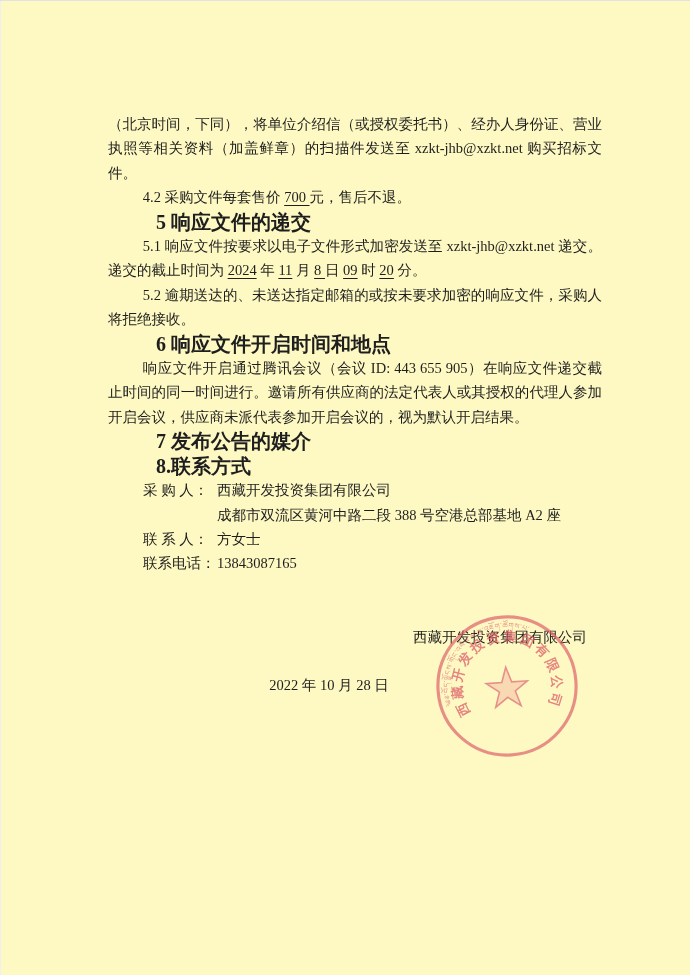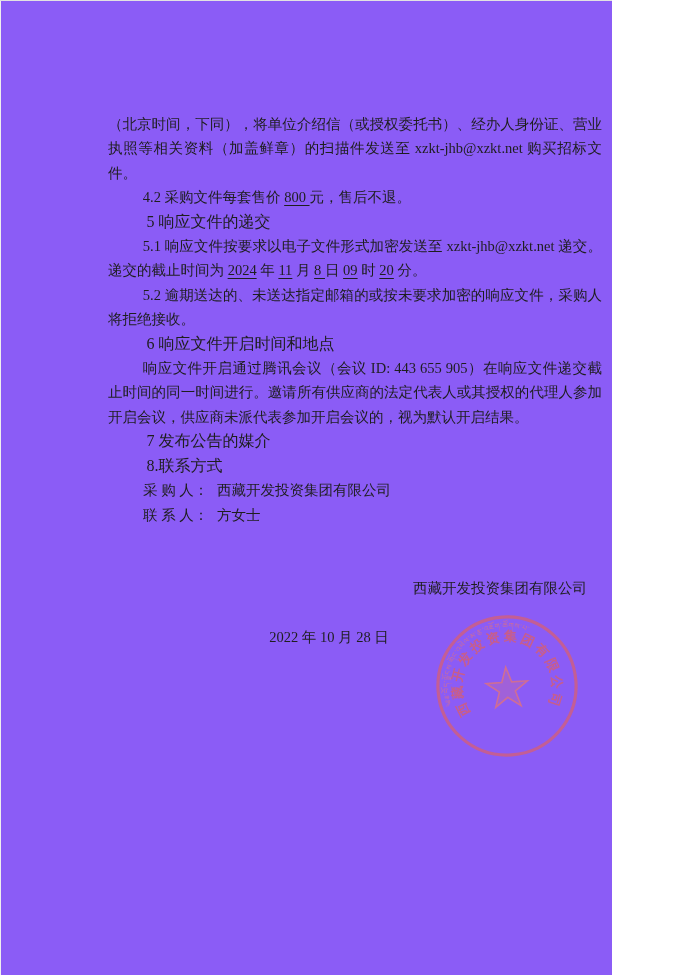--- a/index.html
+++ b/index.html
@@ -1,40 +1,40 @@
 <!DOCTYPE html>
 <html><head>
 <meta charset="utf-8">
 <style>
   * { margin: 0; padding: 0; box-sizing: border-box; }
   html, body { background: #ffffff; }
   .page {
     position: relative;
-    width: 612px;
+    width: 690px;
     height: 975px;
-    background: #8b5cf6;
+    background: #fef9c3;
     overflow: hidden;
     font-family: "Liberation Serif", "DejaVu Serif", serif;
     color: #1e1e1e;
     box-shadow: inset 0 1px 0 #e2e2e2, inset 1px 0 0 #efefef;
   }
   .doc {
     position: absolute;
     left: 108px;
     top: 112px;
     width: 494px;
     font-size: 14.5px;
     line-height: 24.4px;
     text-align: justify;
   }
   .doc p { text-indent: 2.4em; }
   .doc p.no-indent { text-indent: 0; }
   .doc h3 {
-    font-size: 16px;
-    font-weight: normal;
+    font-size: 20px;
+    font-weight: bold;
     text-indent: 2.4em;
     line-height: 24.4px;
   }
   .u { text-decoration: underline; text-underline-offset: 3px; }
   .contact-row { text-indent: 0; padding-left: 35px; }
   .contact-label { display: inline-block; min-width: 74px; }
   .spacer-2 { height: 48.8px; }
   .spacer-1 { height: 24.4px; }
   .sig-company { text-align: right; padding-right: 15px; text-indent: 0; }
   .sig-date { text-align: center; padding-right: 52px; text-indent: 0; }
@@ -51,43 +51,45 @@
 </style>
 </head>
 <body>
 
 <div class="page">
 
   <div class="doc">
 
     <p class="no-indent">（北京时间，下同），将单位介绍信（或授权委托书）、经办人身份证、营业执照等相关资料（加盖鲜章）的扫描件发送至 xzkt-jhb@xzkt.net 购买招标文件。</p>
 
-    <p><span>4.2 采购文件每套售价 </span><span class="u">800 </span><span>元，售后不退。</span></p>
+    <p><span>4.2 采购文件每套售价 </span><span class="u">700 </span><span>元，售后不退。</span></p>
 
     <h3>5 响应文件的递交</h3>
 
     <p><span>5.1 响应文件按要求以电子文件形式加密发送至 xzkt-jhb@xzkt.net 递交。递交的截止时间为 </span><span class="u">2024</span><span> 年 </span><span class="u">11</span><span> 月 </span><span class="u">8 </span><span> 日 </span><span class="u">09</span><span> 时 </span><span class="u">20</span><span> 分。</span></p>
 
     <p>5.2 逾期送达的、未送达指定邮箱的或按未要求加密的响应文件，采购人将拒绝接收。</p>
 
     <h3>6 响应文件开启时间和地点</h3>
 
     <p>响应文件开启通过腾讯会议（会议 ID: 443 655 905）在响应文件递交截止时间的同一时间进行。邀请所有供应商的法定代表人或其授权的代理人参加开启会议，供应商未派代表参加开启会议的，视为默认开启结果。</p>
 
     <h3>7 发布公告的媒介</h3>
 
 
     <h3>8.联系方式</h3>
 
     <div class="contact-row"><span class="contact-label">采 购 人：</span><span>西藏开发投资集团有限公司</span></div>
 
 
+    <div class="contact-row"><span class="contact-label"></span><span>成都市双流区黄河中路二段 388 号空港总部基地 A2 座</span></div>
 
     <div class="contact-row"><span class="contact-label">联 系 人：</span><span>方女士</span></div>
 
+    <div class="contact-row"><span class="contact-label">联系电话：</span><span>13843087165</span></div>
 
     <div class="spacer-2"></div>
 
     <div class="sig-company">西藏开发投资集团有限公司</div>
 
     <div class="spacer-1"></div>
 
     <div class="sig-date">2022 年 10 月 28 日</div>
 
   </div>

